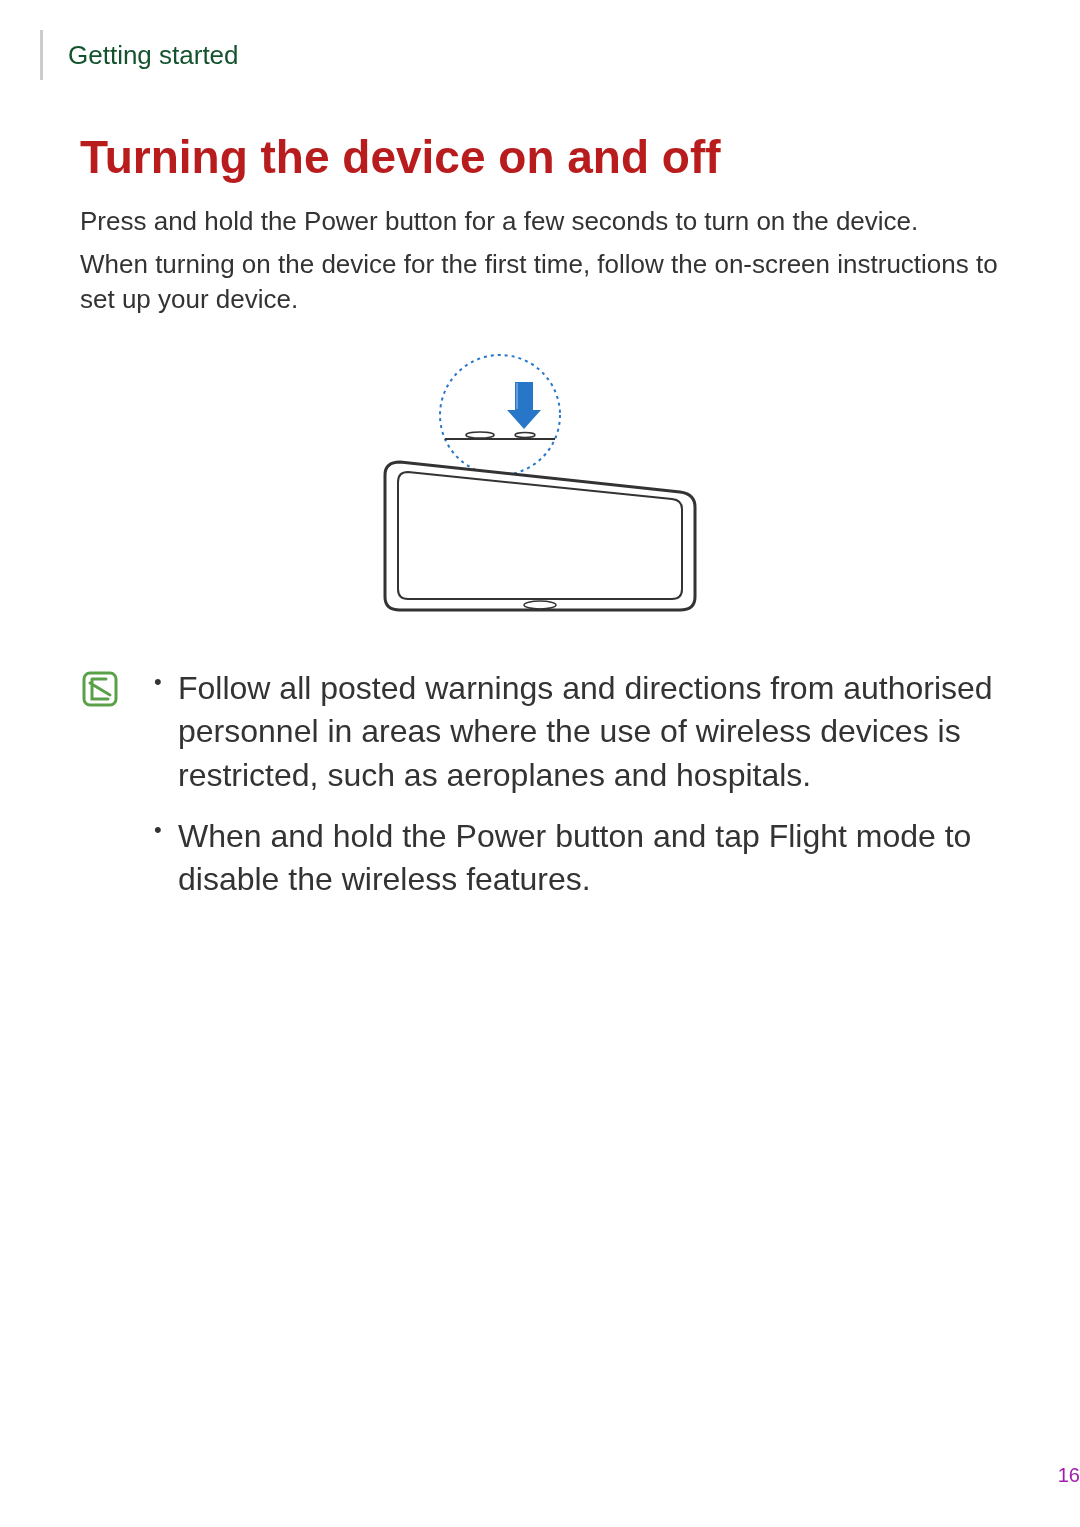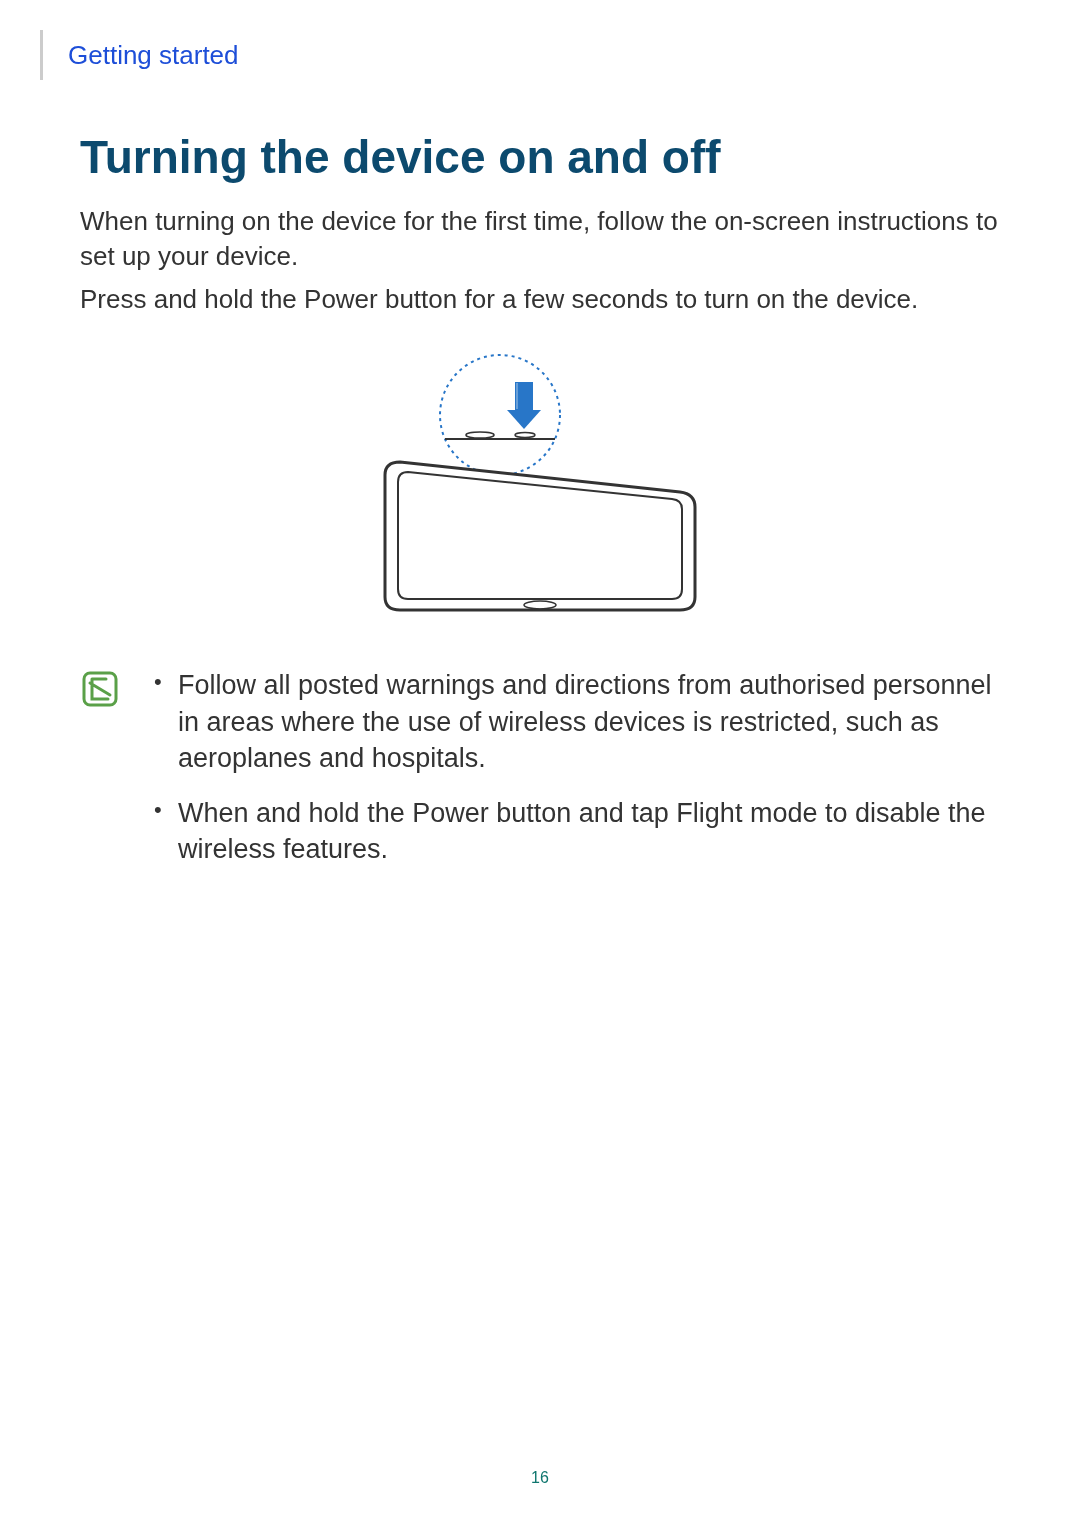--- a/index.html
+++ b/index.html
@@ -25,27 +25,27 @@
     }
     .header-divider {
       width: 3px;
       height: 50px;
       background: #cccccc;
       margin-right: 25px;
       margin-left: -40px;
     }
     .section-name {
       font-size: 26px;
-      color: #1d4ed8;
+      color: #14532d;
       font-weight: 400;
     }
     .heading-primary {
       font-size: 46px;
       font-weight: 700;
-      color: #0c4a6e;
+      color: #b91c1c;
       margin-bottom: 20px;
     }
     .body-text {
       font-size: 26px;
       color: #333333;
       line-height: 1.35;
       margin-bottom: 8px;
     }
     .illustration-wrapper {
       display: flex;
@@ -66,21 +66,21 @@
       width: 44px;
       flex-shrink: 0;
       margin-top: 2px;
     }
     .note-list {
       list-style: none;
       padding-left: 30px;
     }
     .note-list li {
       position: relative;
-      font-size: 27px;
+      font-size: 32px;
       color: #333333;
       line-height: 1.35;
       margin-bottom: 18px;
       padding-left: 24px;
     }
     .note-list li::before {
       content: "•";
       position: absolute;
       left: 0;
       top: 0;
@@ -91,39 +91,39 @@
       font-weight: 400;
     }
     .section-gap {
       margin-top: 70px;
     }
     .page-number {
       position: absolute;
       bottom: 40px;
       left: 0;
       right: 0;
-      text-align: center;
-      font-size: 16px;
-      color: #0f766e;
+      text-align: right;
+      font-size: 20px;
+      color: #a21caf;
     }
   </style>
 </head>
 <body>
 
 <div class="page-container">
 
   <div class="header-area">
     <div class="header-divider"></div>
     <span class="section-name">Getting started</span>
   </div>
 
   <h1 class="heading-primary">Turning the device on and off</h1>
 
+  <p class="body-text">Press and hold the Power button for a few seconds to turn on the device.</p>
   <p class="body-text">When turning on the device for the first time, follow the on-screen instructions to set up your device.</p>
-  <p class="body-text">Press and hold the Power button for a few seconds to turn on the device.</p>
 
   <div class="illustration-wrapper">
     <svg class="device-svg" viewBox="0 0 420 280">
 
       <circle cx="170" cy="68" r="60" fill="none" stroke="#2876c8" stroke-width="2" stroke-dasharray="3,4"></circle>
 
       <line x1="115" y1="92" x2="225" y2="92" stroke="#333333" stroke-width="2"></line>
       <ellipse cx="150" cy="88" rx="14" ry="3" fill="none" stroke="#333333" stroke-width="1.5"></ellipse>
       <ellipse cx="195" cy="88" rx="10" ry="2.5" fill="none" stroke="#333333" stroke-width="1.5"></ellipse>
 

